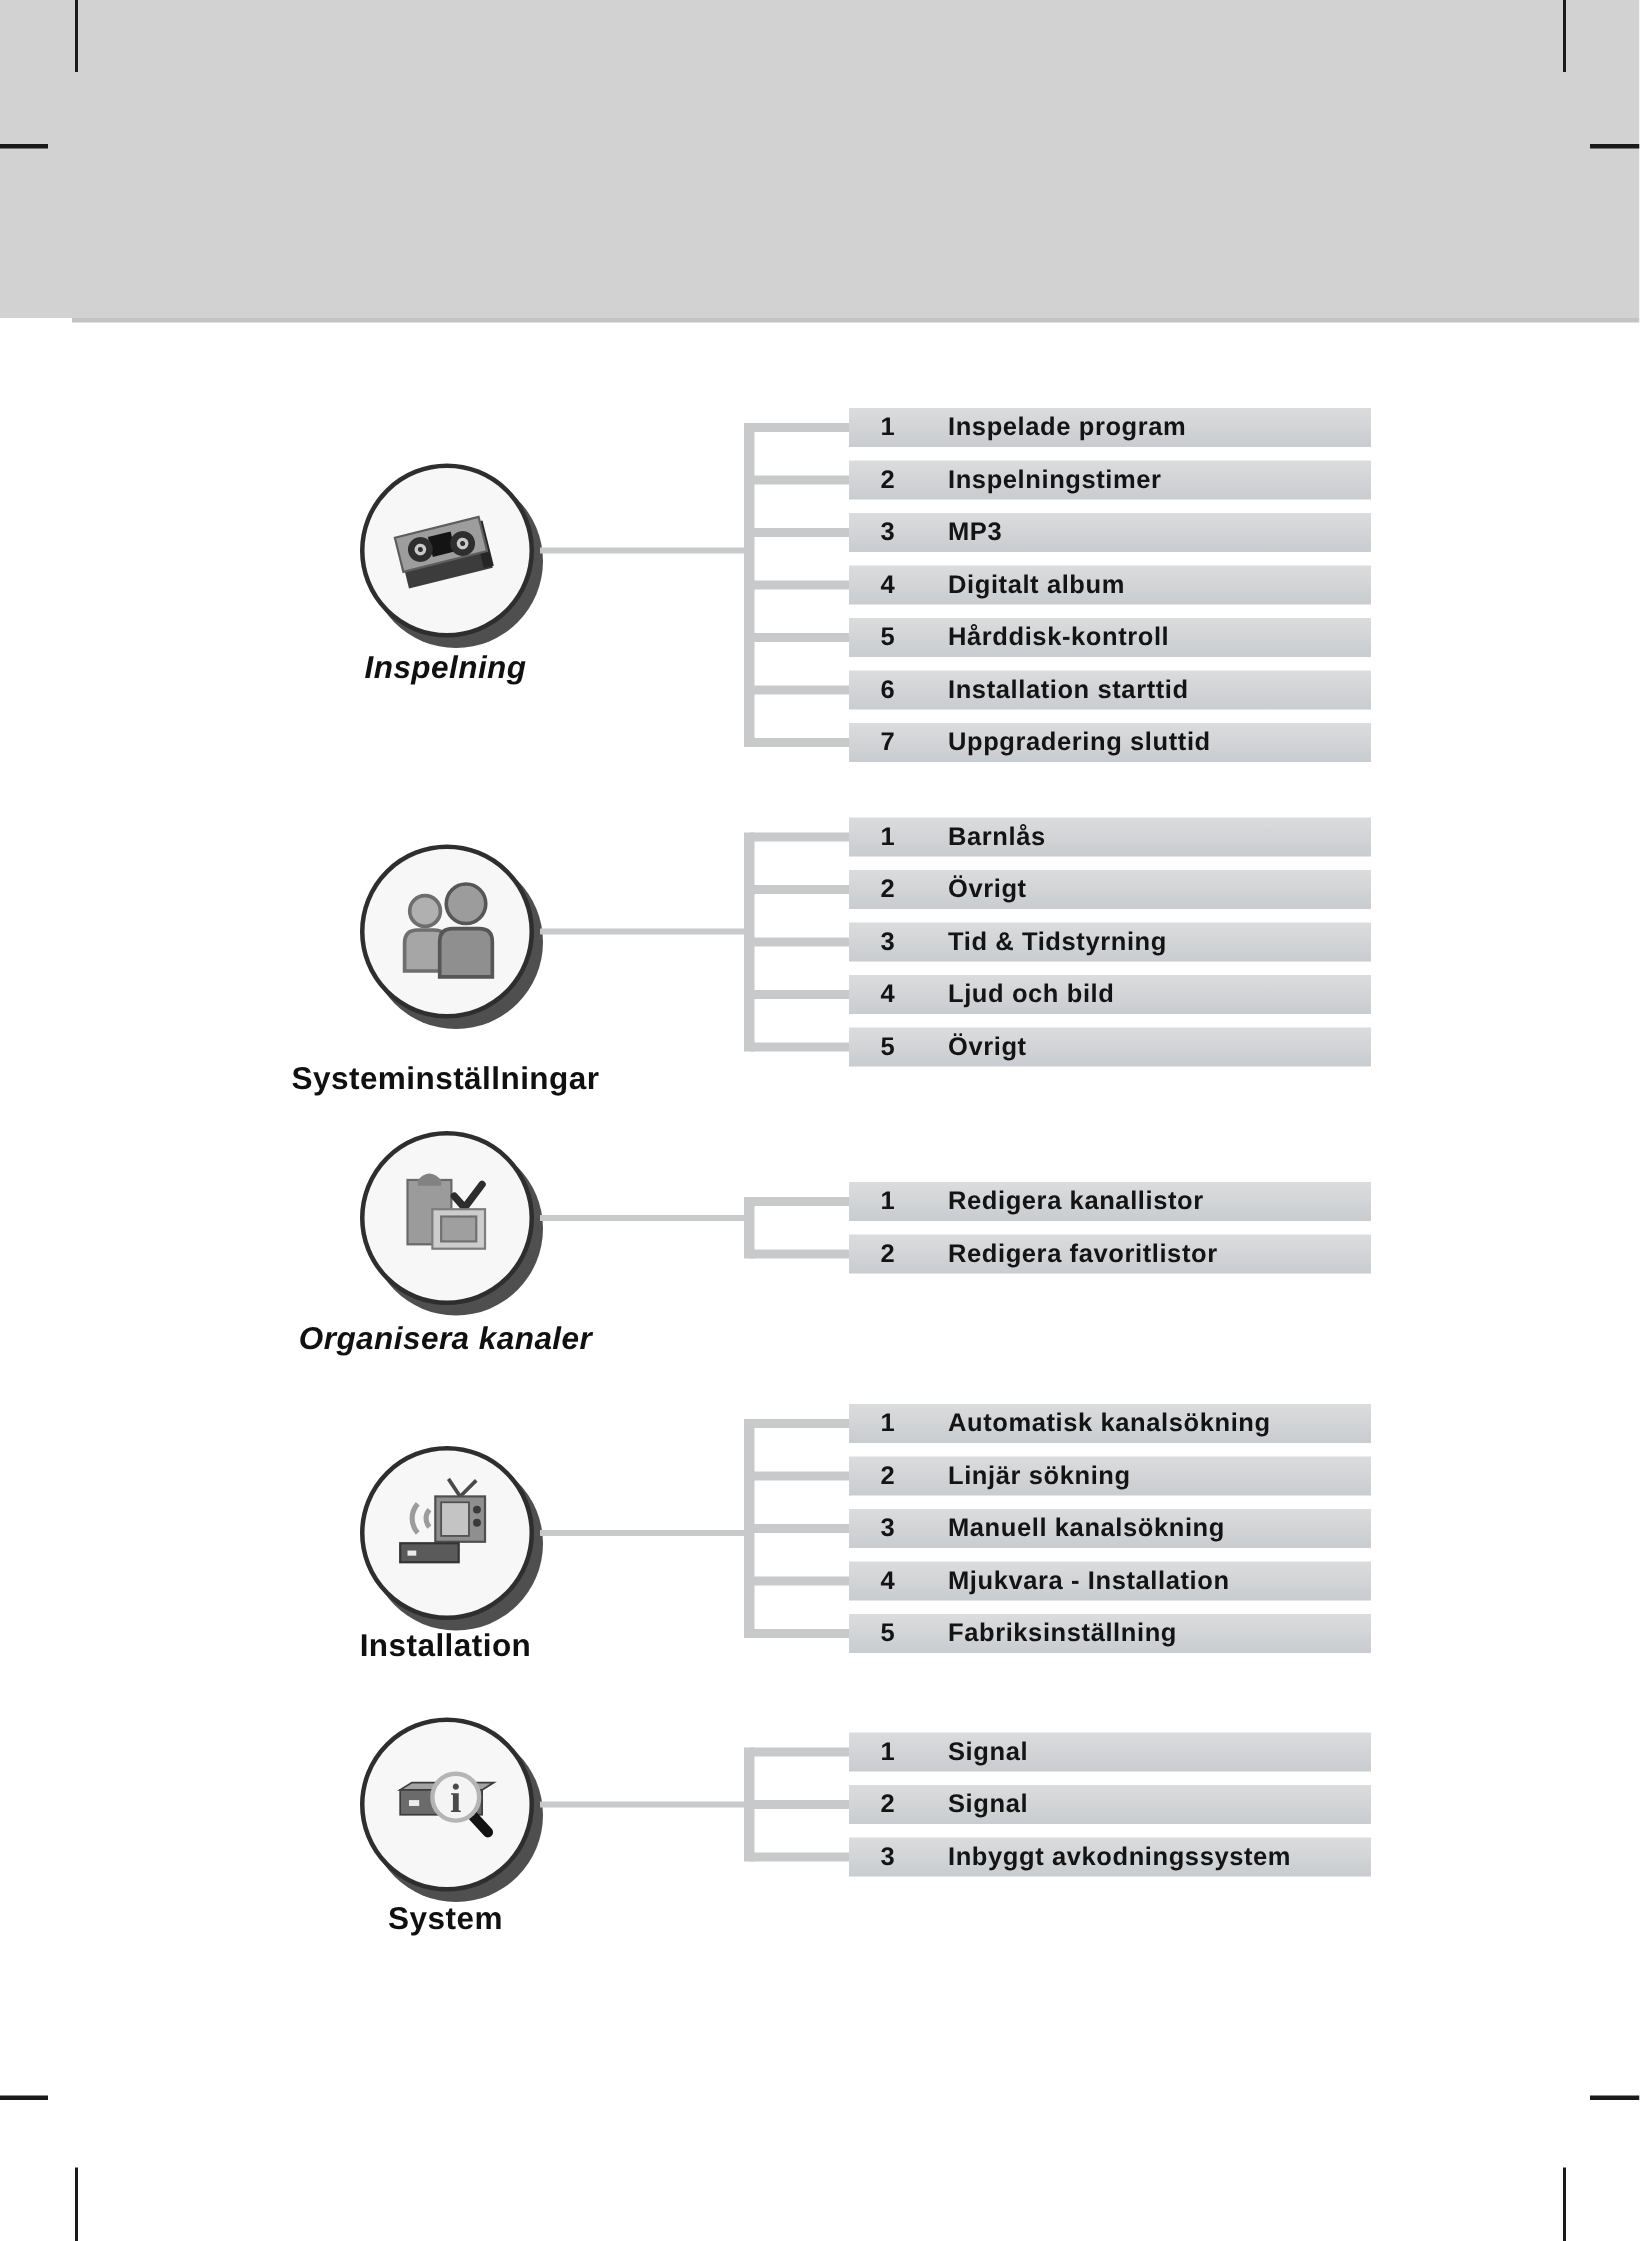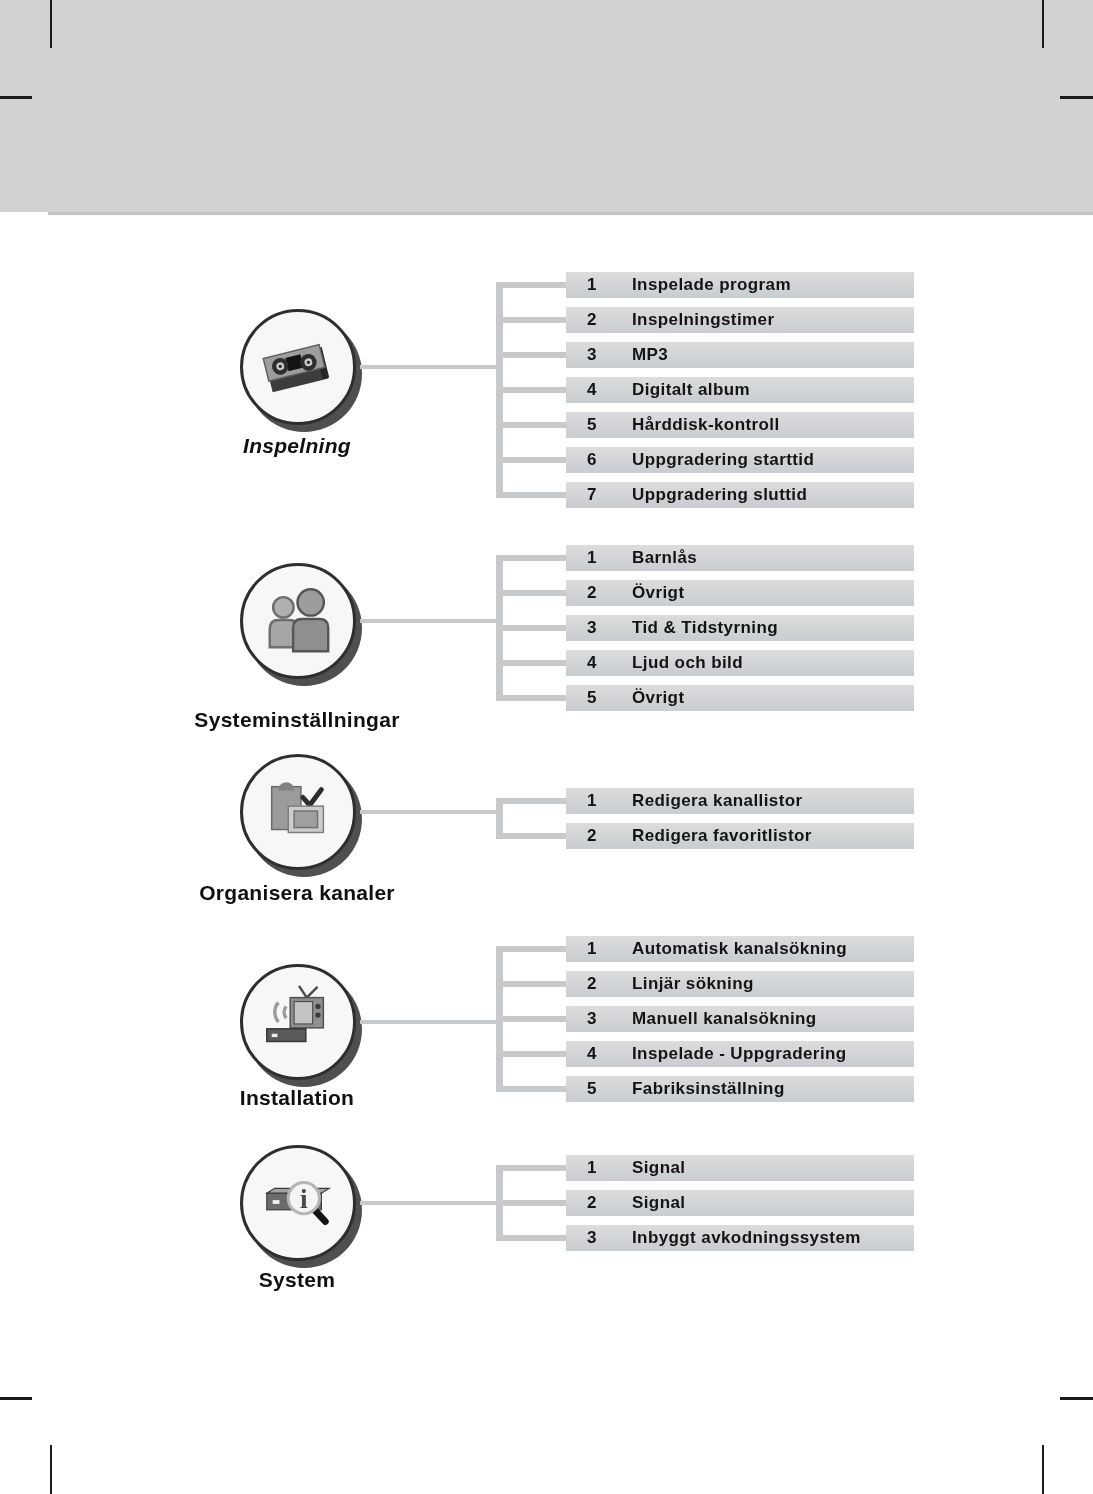--- a/index.html
+++ b/index.html
@@ -114,21 +114,21 @@
       <span class="lbl">Digitalt album</span>
     </div>
     <div class="stub" style="top: 422px;"></div>
     <div class="menu-bar" style="top: 412px;">
       <span class="num">5</span>
       <span class="lbl">Hårddisk-kontroll</span>
     </div>
     <div class="stub" style="top: 457px;"></div>
     <div class="menu-bar" style="top: 447px;">
       <span class="num">6</span>
-      <span class="lbl">Uppgradering starttid</span>
+      <span class="lbl">Installation starttid</span>
     </div>
     <div class="stub" style="top: 492px;"></div>
     <div class="menu-bar" style="top: 482px;">
       <span class="num">7</span>
       <span class="lbl">Uppgradering sluttid</span>
     </div>
     <div class="icon-circle" style="top: 563px;">
       <svg width="78" height="78" viewBox="0 0 80 80">
     <g>
       <circle cx="25" cy="26" r="10.5" fill="#b0b0b0" stroke="#6e6e6e" stroke-width="2.5"></circle>
@@ -170,21 +170,21 @@
       <svg width="78" height="78" viewBox="0 0 80 80">
     <g>
       <rect x="13" y="14" width="30" height="44" fill="#9b9b9b" stroke="#6a6a6a" stroke-width="1.5"></rect>
       <path d="M20 14 q8 -9 16 0 l0 4 l-16 0 Z" fill="#828282"></path>
       <path d="M45 25 l7 8 l12 -16" stroke="#2d2d2d" stroke-width="5" fill="none" stroke-linecap="round" stroke-linejoin="round"></path>
       <rect x="30" y="34" width="36" height="27" fill="#cdcdcd" stroke="#7d7d7d" stroke-width="1.5"></rect>
       <rect x="36" y="39" width="24" height="17" fill="#9f9f9f" stroke="#707070" stroke-width="1.5"></rect>
     </g>
       </svg>
     </div>
-    <div class="group-label" style="top: 881px;">Organisera kanaler</div>
+    <div class="group-label" style="top: 881px; font-style: italic;">Organisera kanaler</div>
     <div class="feeder" style="top: 810px;"></div>
     <div class="trunk" style="top: 798px; height: 41px;"></div>
     <div class="stub" style="top: 798px;"></div>
     <div class="menu-bar" style="top: 788px;">
       <span class="num">1</span>
       <span class="lbl">Redigera kanallistor</span>
     </div>
     <div class="stub" style="top: 833px;"></div>
     <div class="menu-bar" style="top: 823px;">
       <span class="num">2</span>
@@ -219,21 +219,21 @@
       <span class="lbl">Linjär sökning</span>
     </div>
     <div class="stub" style="top: 1016px;"></div>
     <div class="menu-bar" style="top: 1006px;">
       <span class="num">3</span>
       <span class="lbl">Manuell kanalsökning</span>
     </div>
     <div class="stub" style="top: 1051px;"></div>
     <div class="menu-bar" style="top: 1041px;">
       <span class="num">4</span>
-      <span class="lbl">Inspelade - Uppgradering</span>
+      <span class="lbl">Mjukvara - Installation</span>
     </div>
     <div class="stub" style="top: 1086px;"></div>
     <div class="menu-bar" style="top: 1076px;">
       <span class="num">5</span>
       <span class="lbl">Fabriksinställning</span>
     </div>
     <div class="icon-circle" style="top: 1145px;">
       <svg width="78" height="78" viewBox="0 0 80 80">
     <g>
       <polygon points="8,30 64,30 72,25 16,25" fill="#a3a3a3" stroke="#3c3c3c" stroke-width="1.2"></polygon>

